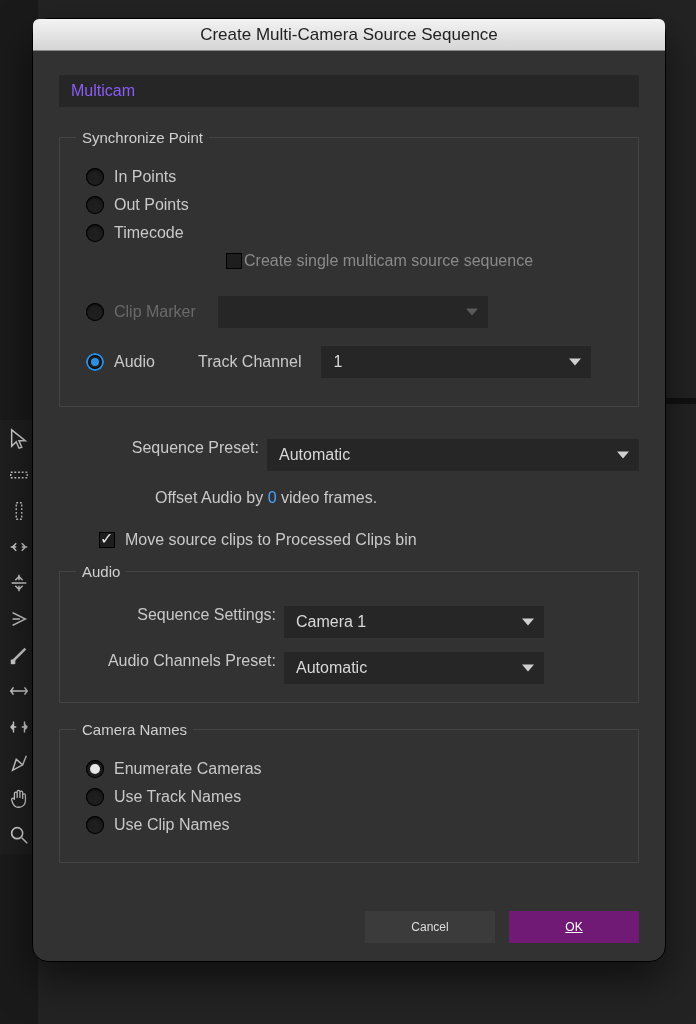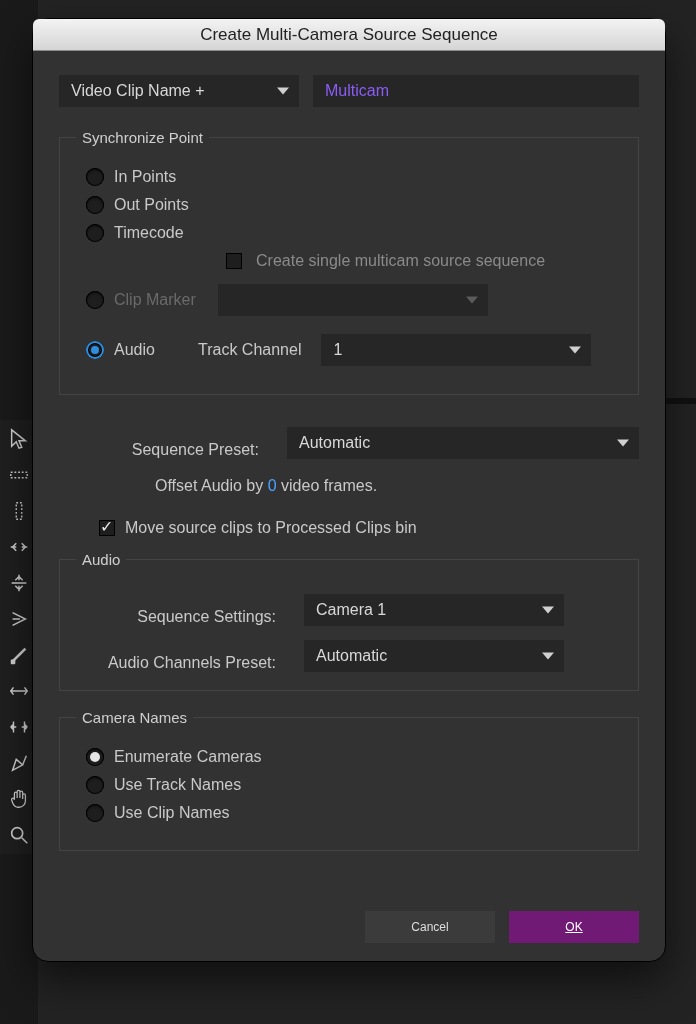--- a/index.html
+++ b/index.html
@@ -182,26 +182,26 @@
     position: absolute;
     left: 1px; top: -3px;
     font-size: 16px;
     color: #e8e8e8;
   }
 
   .sub-indent {
     margin-left: 150px;
     display: flex;
     align-items: center;
-    gap: 14px;
+    gap: 2px;
     color: #8a8a8a;
     margin-bottom: 6px;
   }
 
-  .row { display: flex; align-items: flex-end; gap: 28px; margin-top: 14px; }
+  .row { display: flex; align-items: flex-start; gap: 8px; margin-top: 14px; }
   .row .label { text-align: right; }
   .row.center-label .label { width: 200px; }
 
   .narrow-dd { width: 160px; }
   .wide-dd { flex: 1; }
 
   .mid-block { margin-top: 18px; }
   .mid-block .row { margin-top: 14px; }
   .mid-block .offset {
     margin-left: 96px;
@@ -311,24 +311,20 @@
         <path d="M15 15 L21 21" stroke="#cfcfcf" stroke-width="1.8"></path>
       </svg>
   </div>
 </div>
 
 <div class="dialog">
   <div class="titlebar">Create Multi-Camera Source Sequence</div>
   <div class="content">
 
     <div class="toprow">
-      <div class="dd">
-        <span>Video Clip Name +</span>
-        <span class="caret"></span>
-      </div>
       <div class="textfield">
         <span>Multicam</span>
       </div>
     </div>
 
     <fieldset class="group sp-sync">
       <legend>Synchronize Point</legend>
 
       <div class="radio-row">
         <span class="radio"></span>
@@ -340,21 +336,21 @@
       </div>
       <div class="radio-row">
         <span class="radio"></span>
         <span>Timecode</span>
       </div>
       <div class="sub-indent">
         <span class="checkbox"></span>
         <span>Create single multicam source sequence</span>
       </div>
 
-      <div class="radio-row disabled" style="margin-top:14px">
+      <div class="radio-row disabled" style="margin-top:26px">
         <span class="radio"></span>
         <span>Clip Marker</span>
         <div class="dd disabled cm-dd">
           <span></span>
           <span class="caret"></span>
         </div>
       </div>
 
       <div class="radio-row" style="margin-top:18px">
         <span class="radio onblue"></span>

